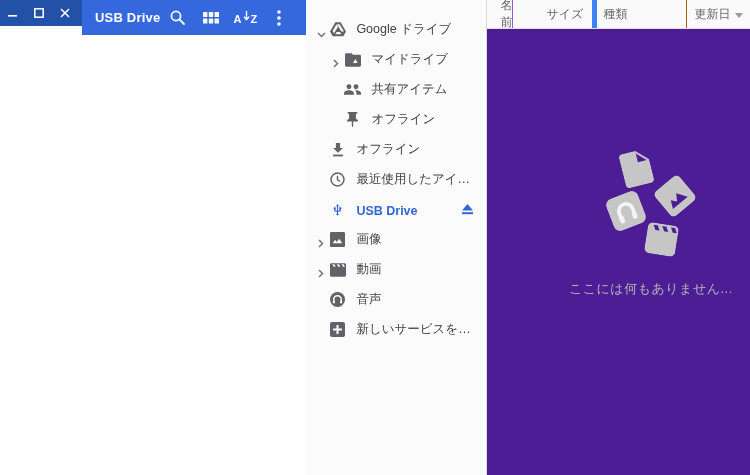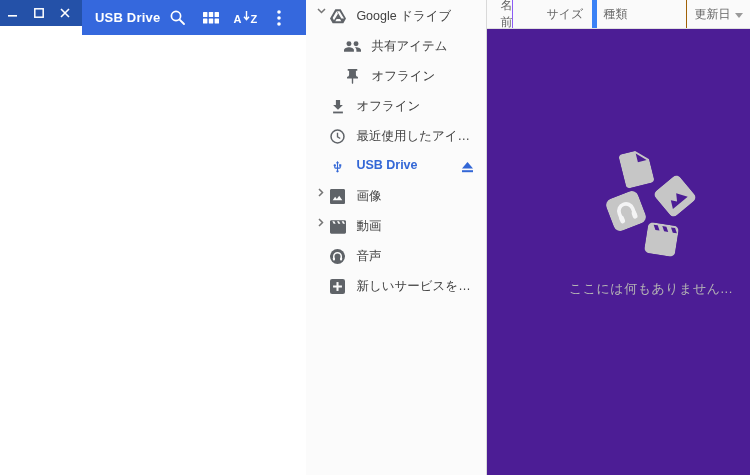--- a/index.html
+++ b/index.html
@@ -57,21 +57,21 @@
 
   
   .sidebar {
     width: 181px; flex: 0 0 181px;
     background: #fbfbfb;
     border-right: 1px solid #d9d9d9;
     padding-top: 8px;
     overflow: hidden;
   }
   .side-row {
-    height: 30px; display: flex; align-items: flex-start;
+    height: 30px; display: flex; align-items: flex-end;
     padding-left: 7px; padding-right: 10px;
     font-size: 12.5px; color: #424242;
     cursor: default; white-space: nowrap;
   }
   .side-row .chev {
     width: 16px; flex: 0 0 16px;
     display: flex; align-items: center; justify-content: center;
   }
   .side-row .ind { width: 15px; flex: 0 0 15px; }
   .side-row .ic {
@@ -194,20 +194,35 @@
             </svg>
         </span>
         <span class="ic">
           <svg width="16" height="15" viewBox="0 0 24 22">
               <path fill-rule="evenodd" fill="#5f6368" d="M8 0 L16 0 L24 14 L20 21 L4 21 L0 14 Z M9.7 3 L4 13.2 L6 16.8 L12 6.8 Z M14.3 3 L10.5 3 L17 14 L21 14 Z M8 18 L16.9 18 L15 14.8 L9.9 14.8 Z"></path>
             </svg>
         </span>
         <span class="lbl">Google ドライブ</span>
       </div>
 
+      <div class="side-row">
+        <span class="ind"></span>
+        <span class="chev">
+          <svg width="6" height="9" viewBox="0 0 6 9">
+              <path d="M1 1 L4.5 4.5 L1 8" fill="none" stroke="#757575" stroke-width="1.5"></path>
+            </svg>
+        </span>
+        <span class="ic">
+          <svg width="16" height="14" viewBox="0 0 24 20">
+              <path fill="#5f6368" d="M10 0 H2 C0.9 0 0 .9 0 2 v16 c0 1.1 .9 2 2 2 h20 c1.1 0 2 -.9 2 -2 V4 c0 -1.1 -.9 -2 -2 -2 h-10 Z"></path>
+              <path fill="#fbfbfb" d="M12 14.5 L15.5 8.5 L19 14.5 Z"></path>
+            </svg>
+        </span>
+        <span class="lbl">マイドライブ</span>
+      </div>
 
       <div class="side-row">
         <span class="ind"></span>
         <span class="chev"></span>
         <span class="ic">
           <svg width="17" height="11" viewBox="0 0 24 15">
               <g fill="#5f6368">
                 <circle cx="7" cy="3.5" r="3.5"></circle>
                 <circle cx="17" cy="3.5" r="3.5"></circle>
                 <path d="M7 8.5 c-3.3 0 -7 1.6 -7 3.9 V15 h14 v-2.6 c0 -2.3 -3.7 -3.9 -7 -3.9 Z"></path>

